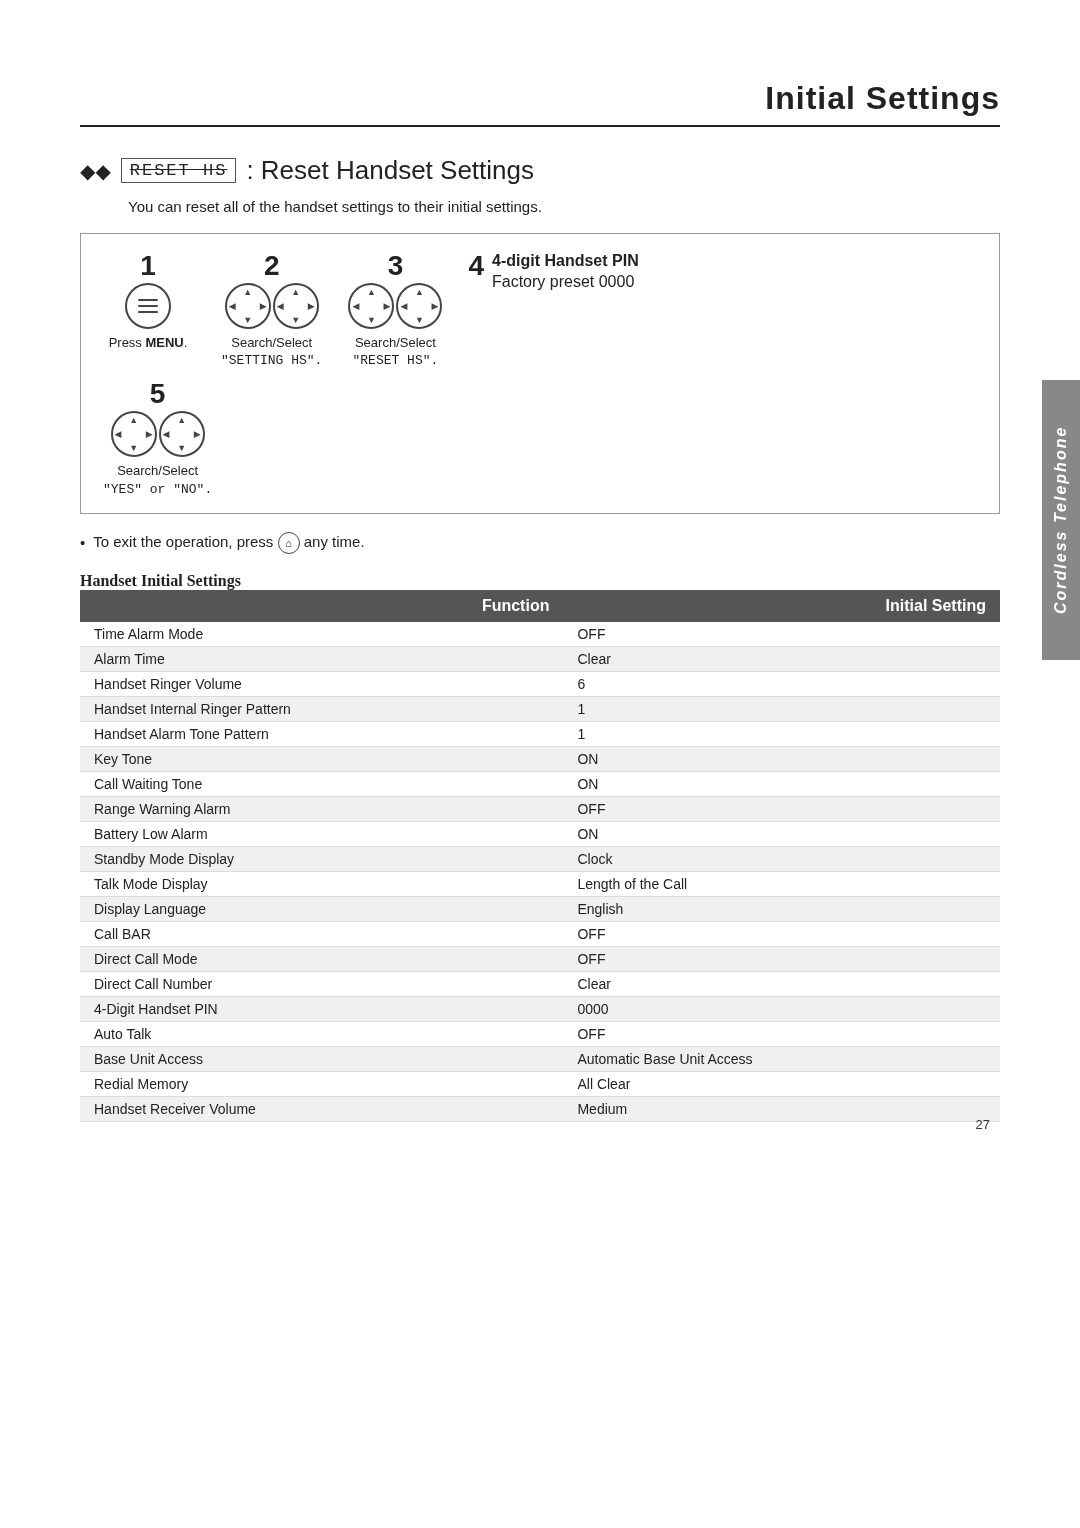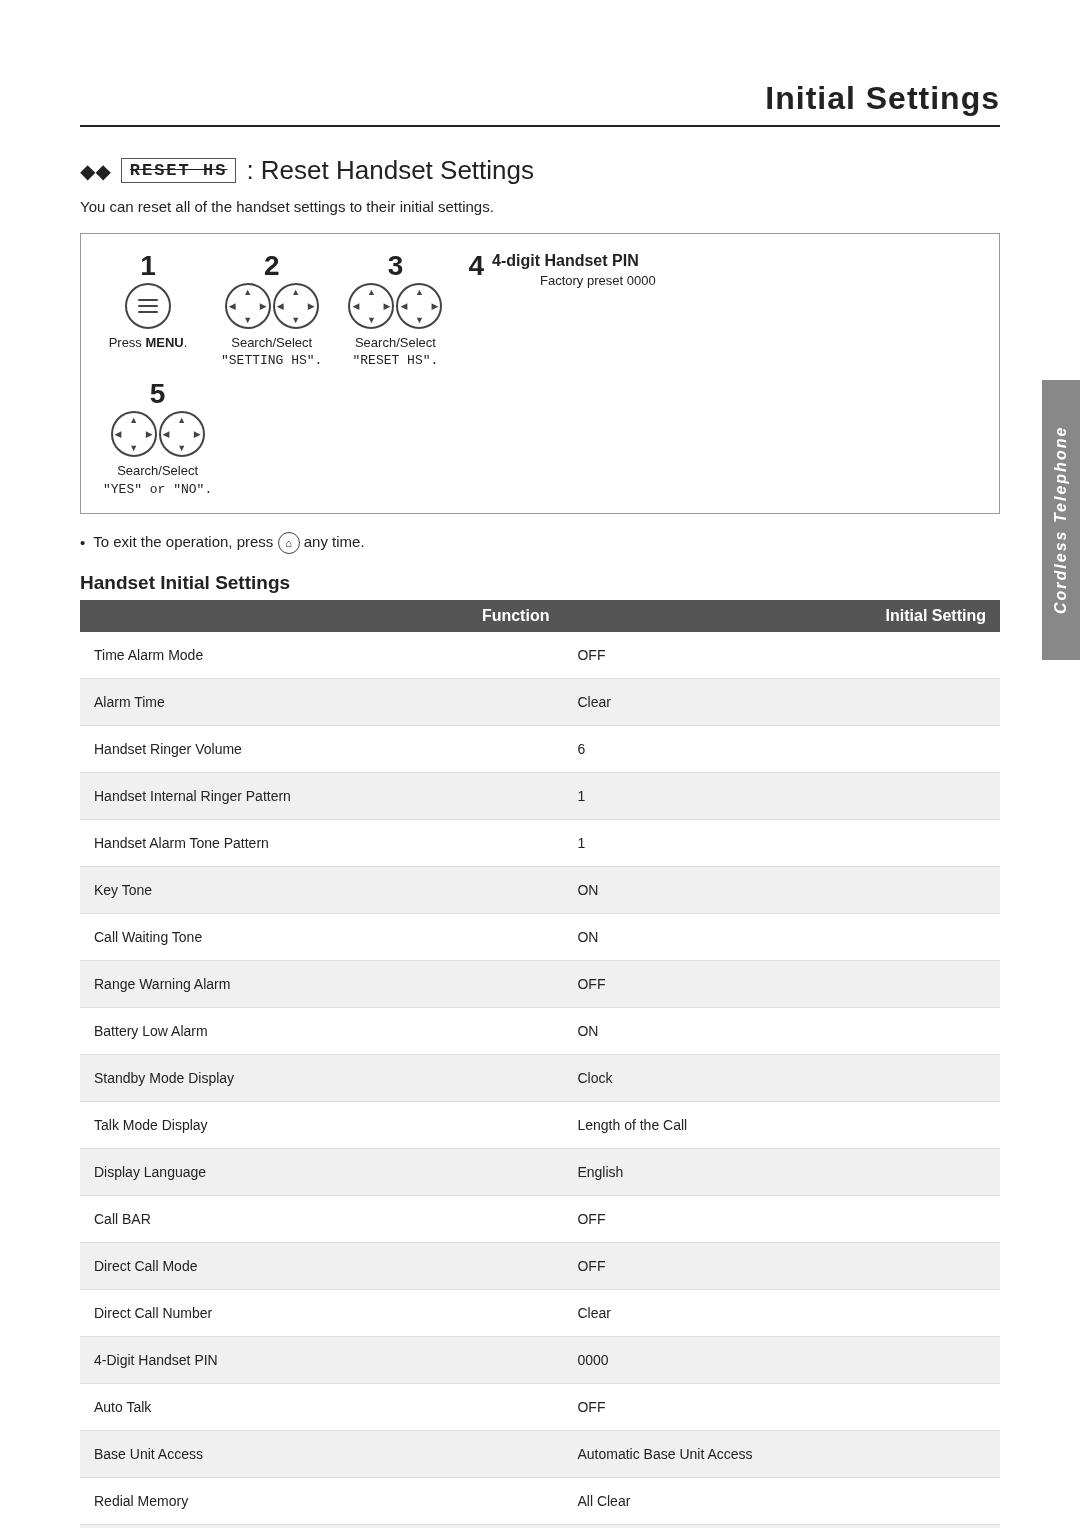--- a/index.html
+++ b/index.html
@@ -41,34 +41,35 @@
     }
     .diamonds {
       color: #222;
       font-size: 20px;
     }
     .reset-label-box {
       border: 1px solid #555;
       padding: 2px 8px;
       font-family: 'Courier New', monospace;
       font-size: 17px;
-      font-weight: bold;
+      font-weight: normal;
       letter-spacing: 2px;
       background: #fff;
       text-decoration: line-through;
     }
     .section-title-text {
       font-size: 26px;
       font-weight: normal;
     }
 
     .section-description {
       font-size: 15px;
       margin-bottom: 18px;
       color: #222;
+      margin-left: 48px;
     }
 
     
     .steps-box {
       border: 1px solid #999;
       padding: 18px 22px 14px 22px;
       margin-bottom: 18px;
     }
 
     .steps-row {
@@ -159,45 +160,44 @@
       display: flex;
       flex-direction: column;
       min-width: 160px;
     }
     .step-4-title {
       font-size: 16px;
       font-weight: bold;
       margin-bottom: 3px;
     }
     .step-4-subtitle {
-      font-size: 13px;
-      margin-left: 48px;
+      font-size: 16px;
     }
 
     .step-5-row {
       display: flex;
       align-items: flex-start;
       gap: 10px;
       margin-top: 6px;
     }
 
     
     .bullet-note {
       display: flex;
       align-items: center;
       gap: 8px;
       margin-bottom: 18px;
       font-size: 15px;
     }
 
     
     .table-section-title {
-      font-size: 19px;
+      font-size: 16px;
       font-weight: bold;
-      margin-bottom: 6px;
+      font-family: Liberation Serif, serif;
     }
 
     table {
       width: 100%;
       border-collapse: collapse;
       font-size: 14px;
     }
 
     table thead tr {
       background: #555;
@@ -212,21 +212,21 @@
     }
 
     table tbody tr:nth-child(even) {
       background: #f0f0f0;
     }
     table tbody tr:nth-child(odd) {
       background: #fff;
     }
 
     table tbody td {
-      padding: 15px 14px;
+      padding: 4px 14px;
       border-bottom: 1px solid #ddd;
       font-size: 14px;
     }
 
     
     .page-number {
       position: absolute;
       bottom: 50px;
       right: 90px;
       font-size: 13px;

